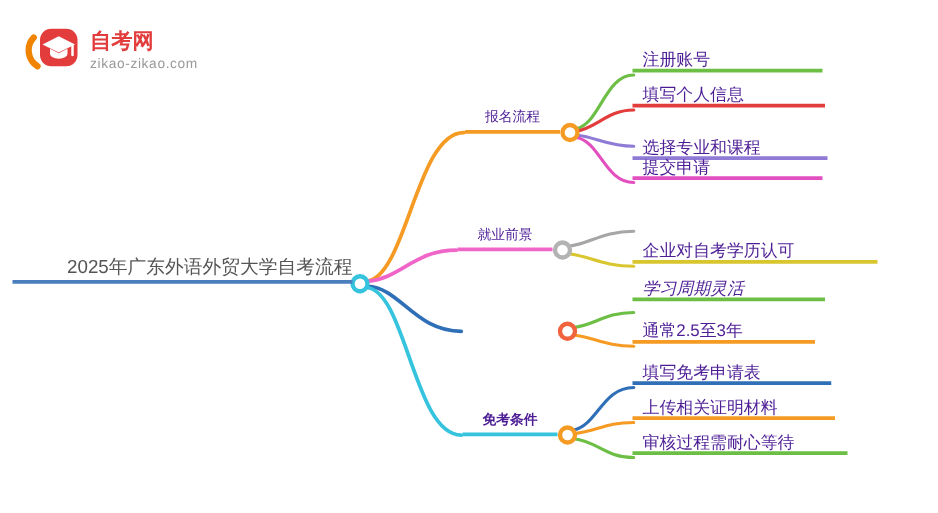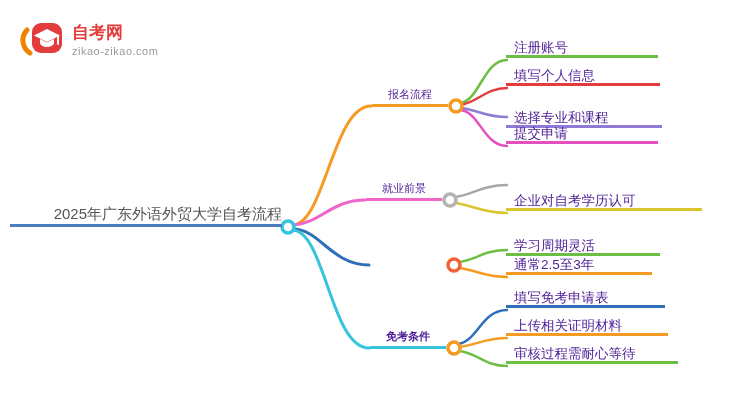--- a/index.html
+++ b/index.html
@@ -92,21 +92,21 @@
     <span>选择专业和课程</span>
   </div>
   <div class="node leaf" style="left: 506px; top: 124px; width: 152px; --c: #e44fc0;">
     <span>提交申请</span>
   </div>
 
   <div class="node leaf" style="left: 506px; top: 191px; width: 196px; --c: #d9c62f;">
     <span>企业对自考学历认可</span>
   </div>
 
-  <div class="node leaf" style="left: 506px; top: 236px; width: 154px; --c: #6cbe45;">
+  <div class="node leaf" style="left: 506px; top: 221px; width: 154px; font-style: italic; --c: #6cbe45;">
     <span>学习周期灵活</span>
   </div>
   <div class="node leaf" style="left: 506px; top: 255px; width: 146px; --c: #f59a23;">
     <span>通常2.5至3年</span>
   </div>
 
   <div class="node leaf" style="left: 506px; top: 288px; width: 159px; --c: #2e6fb7;">
     <span>填写免考申请表</span>
   </div>
   <div class="node leaf" style="left: 506px; top: 316px; width: 162px; --c: #f59a23;">

